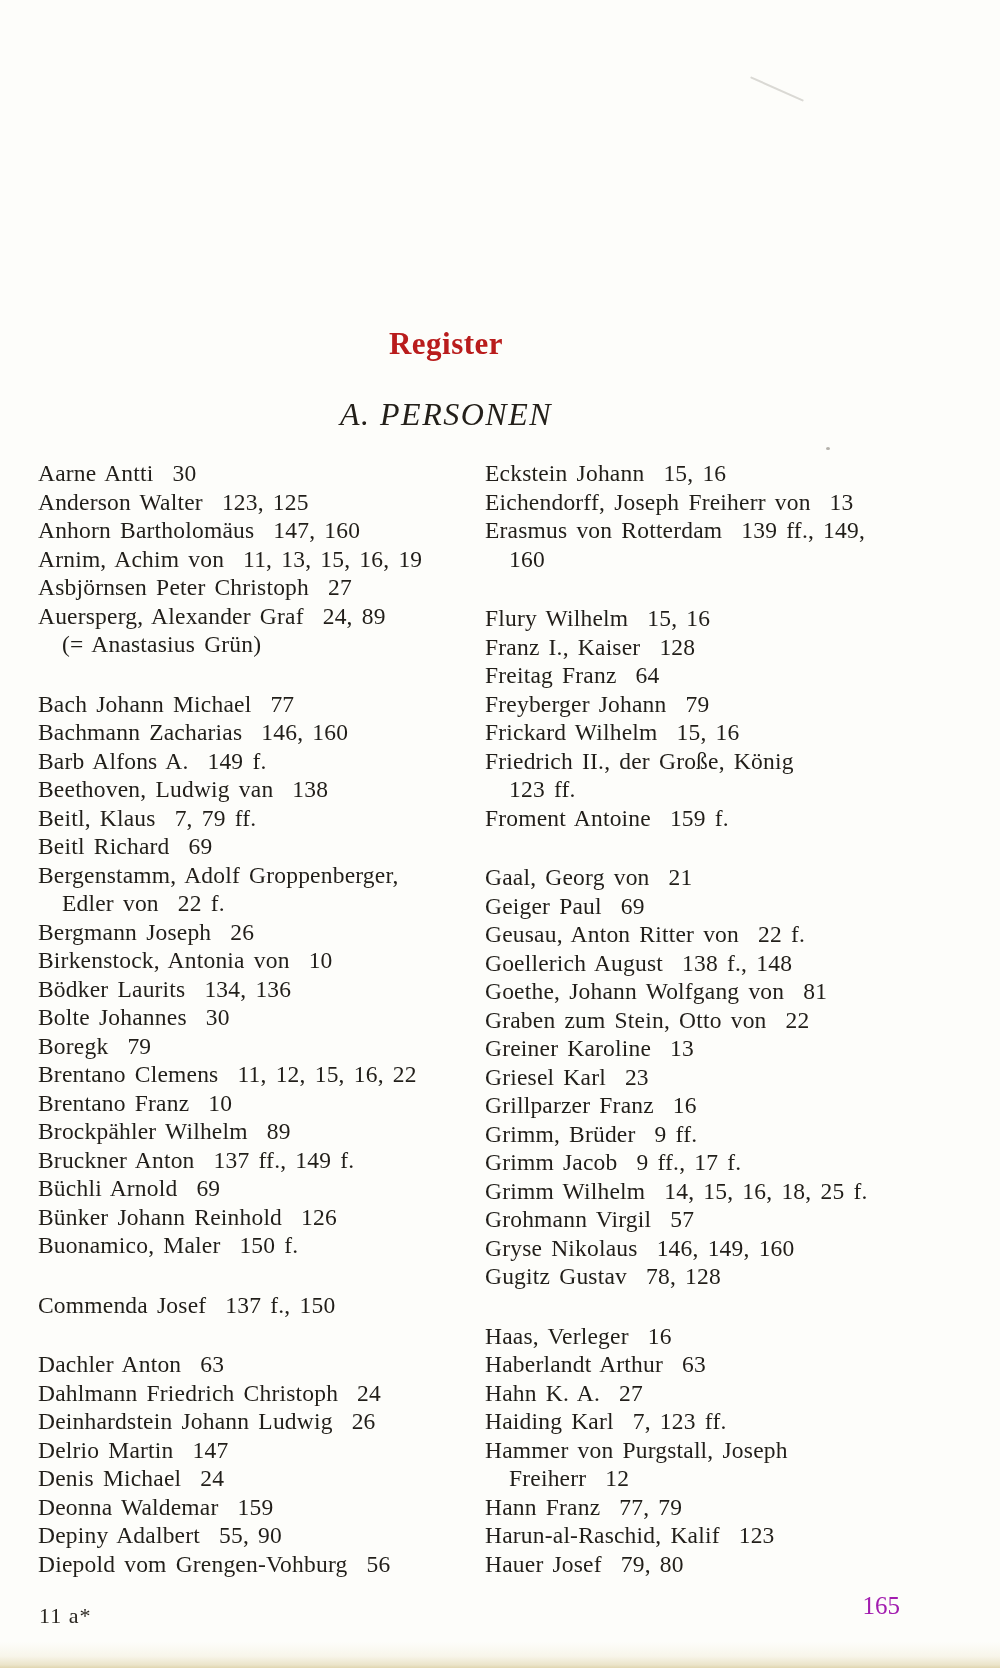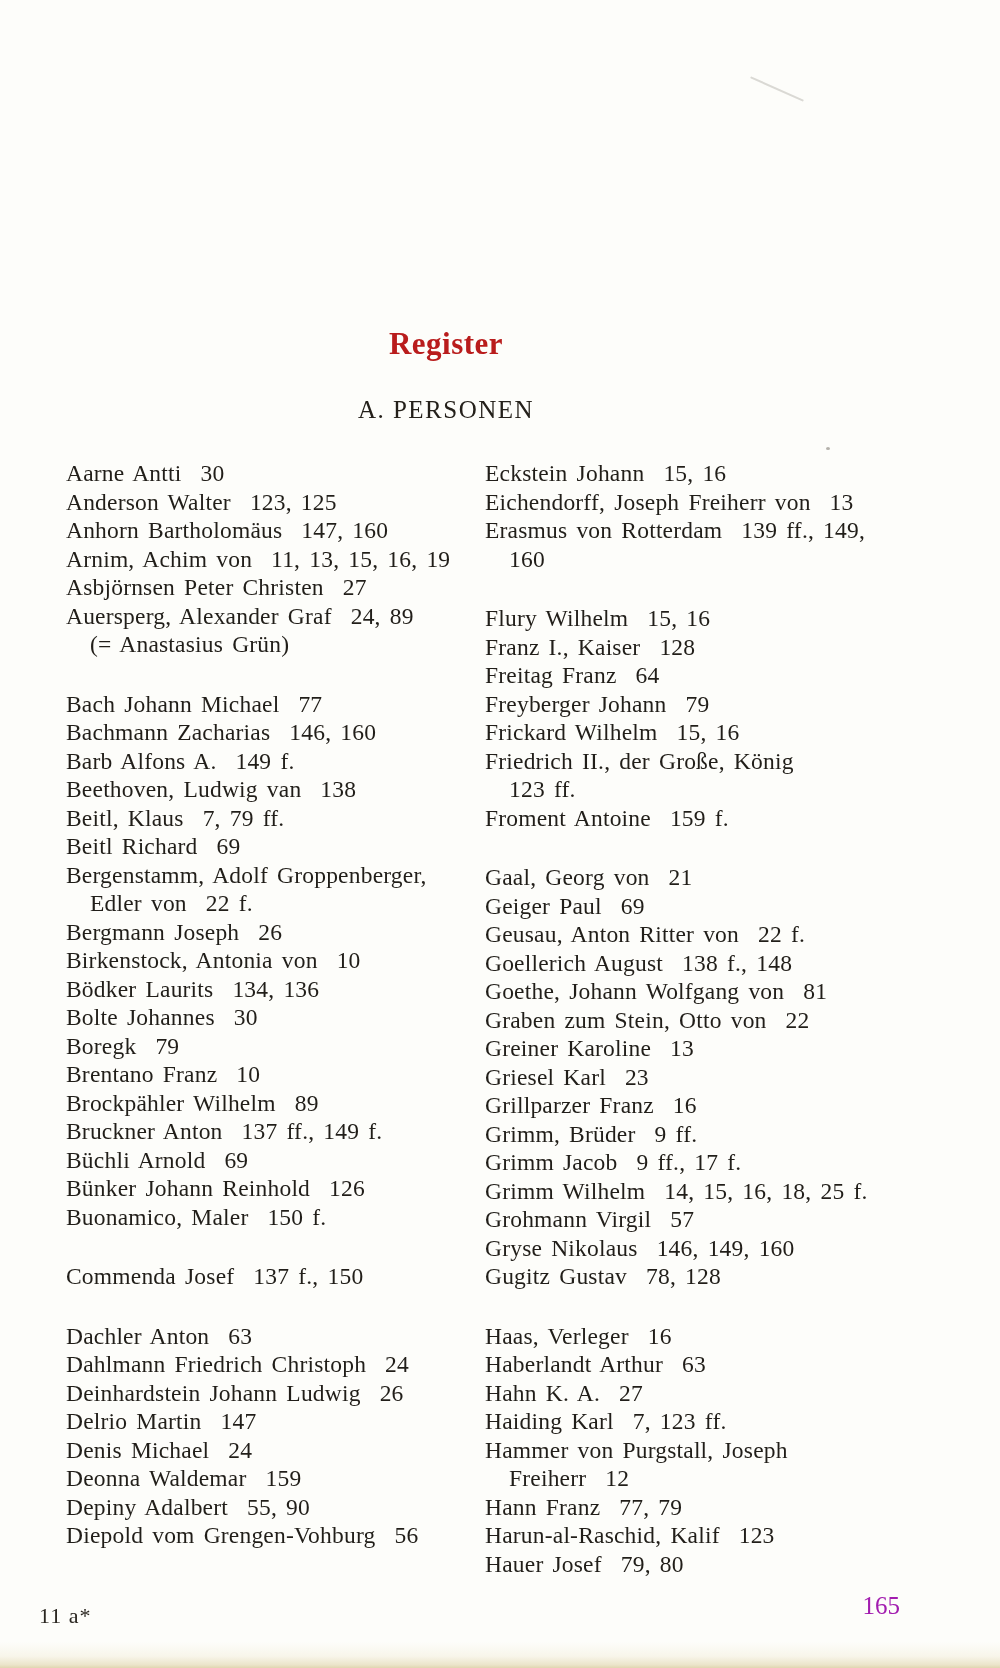--- a/index.html
+++ b/index.html
@@ -27,32 +27,33 @@
     font-weight: bold;
     letter-spacing: 0.5px;
     color: #b91c1c;
   }
   .section-heading {
     position: absolute;
     top: 396px;
     left: 0;
     width: 892px;
     text-align: center;
-    font-size: 25px;
+    font-size: 32px;
     letter-spacing: 1.5px;
     color: #24201a;
+    font-style: italic;
   }
   .idx-col {
     position: absolute;
     top: 459px;
     font-size: 23.5px;
     letter-spacing: 0.2px;
     word-spacing: 3px;
   }
-  .idx-col-left  { left: 38px;  width: 445px; margin-left: 28px; }
+  .idx-col-left  { left: 38px;  width: 445px; }
   .idx-col-right { left: 485px; width: 480px; }
   .idx-group + .idx-group { margin-top: 31px; }
   .idx-line {
     line-height: 28.5px;
     white-space: nowrap;
   }
   .idx-line.indent { padding-left: 24px; }
   .entry-name + .entry-pages { margin-left: 19px; }
   .footer-sig {
     position: absolute;
@@ -113,38 +114,39 @@
   <div class="register-title">Register</div>
 
   <div class="section-heading">A. PERSONEN</div>
 
   <div class="idx-col idx-col-left">
       <div class="idx-group">
         <div class="idx-line"><span class="entry-name">Aarne Antti</span><span class="entry-pages">30</span></div>
         <div class="idx-line"><span class="entry-name">Anderson Walter</span><span class="entry-pages">123, 125</span></div>
         <div class="idx-line"><span class="entry-name">Anhorn Bartholomäus</span><span class="entry-pages">147, 160</span></div>
         <div class="idx-line"><span class="entry-name">Arnim, Achim von</span><span class="entry-pages">11, 13, 15, 16, 19</span></div>
-        <div class="idx-line"><span class="entry-name">Asbjörnsen Peter Christen</span><span class="entry-pages">27</span></div>
+        <div class="idx-line"><span class="entry-name">Asbjörnsen Peter Christoph</span><span class="entry-pages">27</span></div>
         <div class="idx-line"><span class="entry-name">Auersperg, Alexander Graf</span><span class="entry-pages">24, 89</span></div>
         <div class="idx-line indent"><span class="entry-name">(= Anastasius Grün)</span></div>
       </div>
       <div class="idx-group">
         <div class="idx-line"><span class="entry-name">Bach Johann Michael</span><span class="entry-pages">77</span></div>
         <div class="idx-line"><span class="entry-name">Bachmann Zacharias</span><span class="entry-pages">146, 160</span></div>
         <div class="idx-line"><span class="entry-name">Barb Alfons A.</span><span class="entry-pages">149 f.</span></div>
         <div class="idx-line"><span class="entry-name">Beethoven, Ludwig van</span><span class="entry-pages">138</span></div>
         <div class="idx-line"><span class="entry-name">Beitl, Klaus</span><span class="entry-pages">7, 79 ff.</span></div>
         <div class="idx-line"><span class="entry-name">Beitl Richard</span><span class="entry-pages">69</span></div>
         <div class="idx-line"><span class="entry-name">Bergenstamm, Adolf Groppenberger,</span></div>
         <div class="idx-line indent"><span class="entry-name">Edler von</span><span class="entry-pages">22 f.</span></div>
         <div class="idx-line"><span class="entry-name">Bergmann Joseph</span><span class="entry-pages">26</span></div>
         <div class="idx-line"><span class="entry-name">Birkenstock, Antonia von</span><span class="entry-pages">10</span></div>
         <div class="idx-line"><span class="entry-name">Bödker Laurits</span><span class="entry-pages">134, 136</span></div>
         <div class="idx-line"><span class="entry-name">Bolte Johannes</span><span class="entry-pages">30</span></div>
         <div class="idx-line"><span class="entry-name">Boregk</span><span class="entry-pages">79</span></div>
+        <div class="idx-line"><span class="entry-name">Brentano Clemens</span><span class="entry-pages">11, 12, 15, 16, 22</span></div>
         <div class="idx-line"><span class="entry-name">Brentano Franz</span><span class="entry-pages">10</span></div>
         <div class="idx-line"><span class="entry-name">Brockpähler Wilhelm</span><span class="entry-pages">89</span></div>
         <div class="idx-line"><span class="entry-name">Bruckner Anton</span><span class="entry-pages">137 ff., 149 f.</span></div>
         <div class="idx-line"><span class="entry-name">Büchli Arnold</span><span class="entry-pages">69</span></div>
         <div class="idx-line"><span class="entry-name">Bünker Johann Reinhold</span><span class="entry-pages">126</span></div>
         <div class="idx-line"><span class="entry-name">Buonamico, Maler</span><span class="entry-pages">150 f.</span></div>
       </div>
       <div class="idx-group">
         <div class="idx-line"><span class="entry-name">Commenda Josef</span><span class="entry-pages">137 f., 150</span></div>
       </div>

